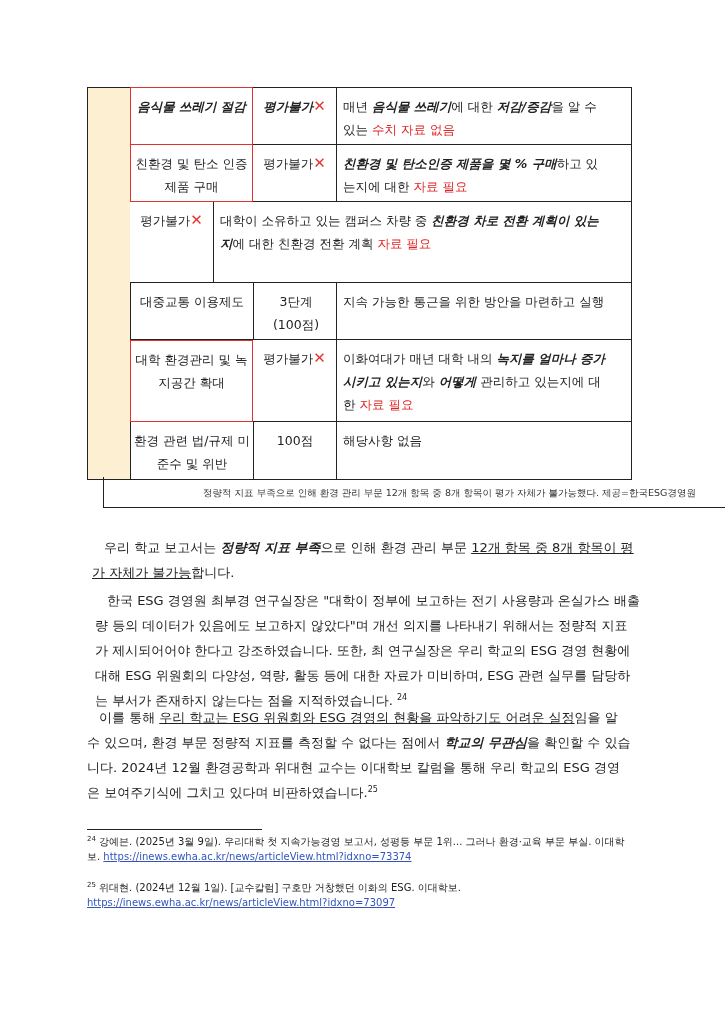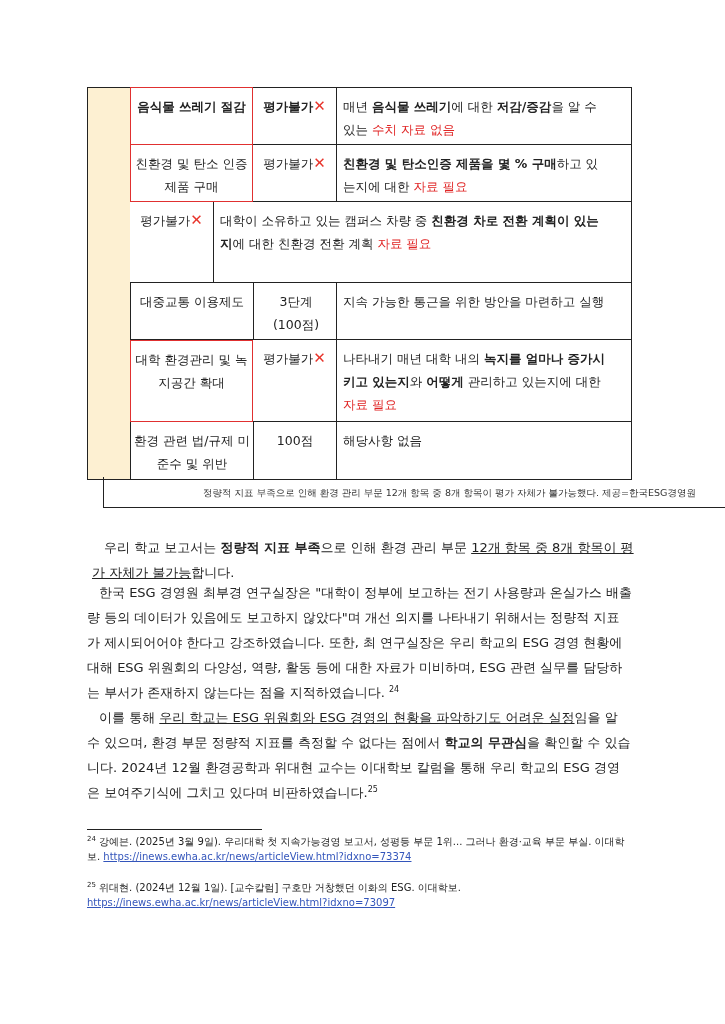--- a/index.html
+++ b/index.html
@@ -17,21 +17,21 @@
         padding:7px 2px; box-sizing:border-box; border-left:1px solid #222; }
   .c4 { flex:1; font-size:12.5px; line-height:23px; padding:7px 22px 7px 6px;
         box-sizing:border-box; border-left:1px solid #222; border-right:1px solid #222; }
   .row .c2, .row .c3, .row .c4 { border-bottom:1px solid #222; }
   .row.first .c2, .row.first .c3, .row.first .c4 { border-top:1px solid #222; }
   .row.first .c1 { border-top:1px solid #222; }
   .c2.red { border:1px solid #e03030 !important; border-top-width:1px; }
   .c2.red.noTop { border-top:none !important; }
   .c3.redL { border-left:none; }
   .last .c1 { border-bottom:1px solid #222; }
-  .bold { font-weight:bold; }
+  .bold { font-weight:bold;font-style:italic; }
   .red-text { color:#e02424; }
   .x-mark { color:#e8332a; font-weight:bold; font-size:15px; }
 
   .caption { position:absolute; left:103px; top:477px; width:656px; height:31px;
              box-sizing:border-box; border-left:1px solid #222; border-right:1px solid #222;
              border-bottom:1px solid #222; font-size:9.5px; line-height:31px;
              text-align:center; color:#333; white-space:nowrap;padding-left:37px; }
 
   
   .para { position:absolute; left:87px; width:545px; font-size:13px; line-height:25px;
@@ -104,21 +104,21 @@
 
     <div class="row" style="height:82px;">
       <div class="c1"></div>
       <div class="c2 red">
         <span>대학 환경관리 및 녹지공간 확대</span>
       </div>
       <div class="c3 redL">
         <span>평가불가</span><span class="x-mark">✕</span>
       </div>
       <div class="c4">
-        <span>나타내기 매년 대학 내의 </span><span class="bold">녹지를 얼마나 증가시키고 있는지</span><span>와 </span><span class="bold">어떻게</span><span> 관리하고 있는지에 대한 </span><span class="red-text">자료 필요</span>
+        <span>이화여대가 매년 대학 내의 </span><span class="bold">녹지를 얼마나 증가시키고 있는지</span><span>와 </span><span class="bold">어떻게</span><span> 관리하고 있는지에 대한 </span><span class="red-text">자료 필요</span>
       </div>
     </div>
 
     <div class="row last" style="height:58px;">
       <div class="c1"></div>
       <div class="c2">
         <span>환경 관련 법/규제 미준수 및 위반</span>
       </div>
       <div class="c3">
         <span>100점</span>
@@ -128,21 +128,21 @@
       </div>
     </div>
   </div>
 
   <div class="caption">정량적 지표 부족으로 인해 환경 관리 부문 12개 항목 중 8개 항목이 평가 자체가 불가능했다. 제공=한국ESG경영원</div>
 
   <p class="para" style="top:530px;margin:5px;text-indent:12px;">
     <span>우리 학교 보고서는 </span><span class="bold">정량적 지표 부족</span><span>으로 인해 환경 관리 부문 </span><span class="u">12개 항목 중 8개 항목이 평가 자체가 불가능</span><span>합니다.</span>
   </p>
 
-  <p class="para" style="top:580px;margin:0;text-indent:12px;">
+  <p class="para" style="top:580px;margin:8px;text-indent:12px;">
     <span>한국 ESG 경영원 최부경 연구실장은 "대학이 정부에 보고하는 전기 사용량과 온실가스 배출량 등의 데이터가 있음에도 보고하지 않았다"며 개선 의지를 나타내기 위해서는 정량적 지표가 제시되어어야 한다고 강조하였습니다. 또한, 최 연구실장은 우리 학교의 ESG 경영 현황에 대해 ESG 위원회의 다양성, 역량, 활동 등에 대한 자료가 미비하며, ESG 관련 실무를 담당하는 부서가 존재하지 않는다는 점을 지적하였습니다.</span> <sup>24</sup>
   </p>
 
   <p class="para" style="top:705px;margin:0;text-indent:12px;">
     <span>이를 통해 </span><span class="u">우리 학교는 ESG 위원회와 ESG 경영의 현황을 파악하기도 어려운 실정</span><span>임을 알 수 있으며, 환경 부문 정량적 지표를 측정할 수 없다는 점에서 </span><span class="bold">학교의 무관심</span><span>을 확인할 수 있습니다. 2024년 12월 환경공학과 위대현 교수는 이대학보 칼럼을 통해 우리 학교의 ESG 경영은 보여주기식에 그치고 있다며 비판하였습니다.</span><sup>25</sup>
   </p>
 
   <div class="fn-rule"></div>
 
   <div class="fn" style="top:834px;">

